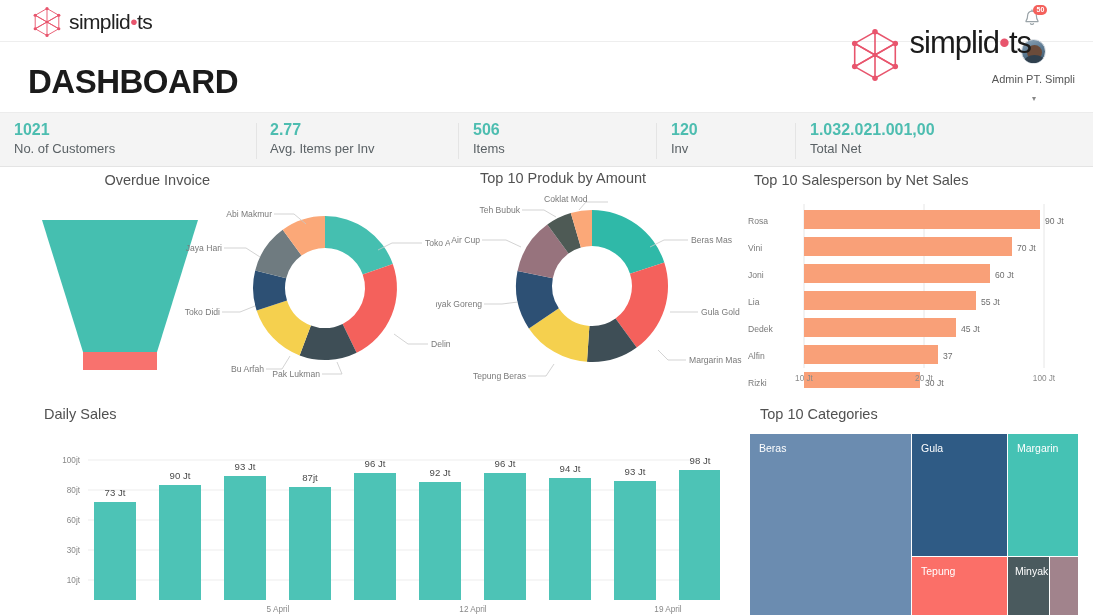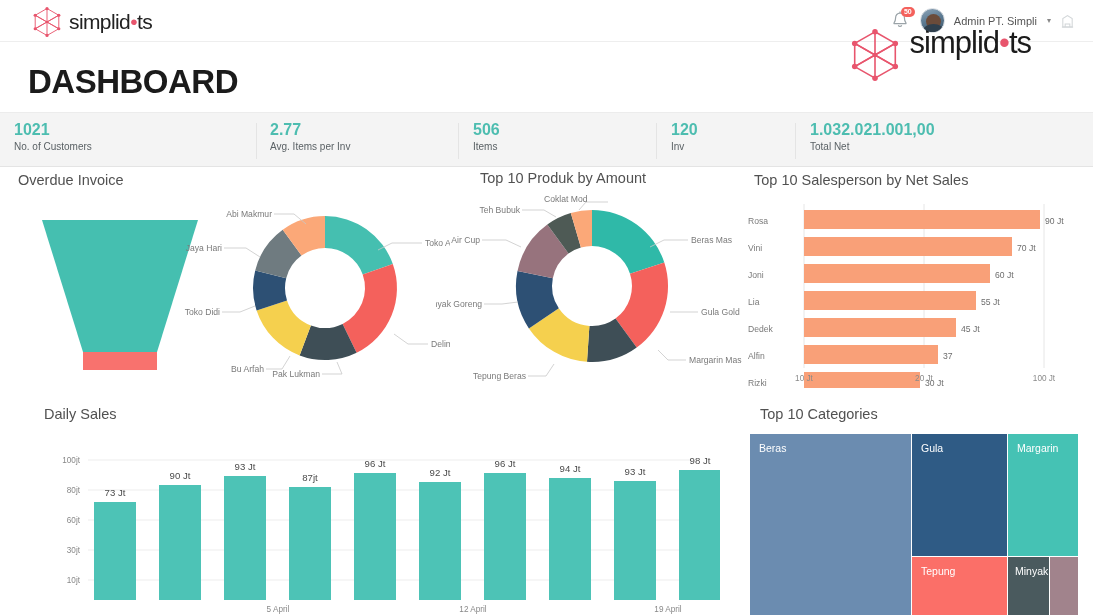--- a/index.html
+++ b/index.html
@@ -24,21 +24,21 @@
   }
   .hex-mark { width: 34px; height: 32px; display: block; }
   .brand-word {
     font-size: 21px; letter-spacing: -0.6px; color: #222; font-weight: 400;
     white-space: nowrap;
   }
   .brand-word .dot { color: #e8556d; }
 
   .topright {
     position: absolute; right: 18px; top: 8px;
-    display: flex; align-items: center; gap: 9px;
+    display: flex; align-items: center; gap: 9px; flex-direction: column;
   }
   .bell-wrap { position: relative; width: 20px; height: 22px; }
   .badge {
     position: absolute; left: 10px; top: -3px;
     background: #f4615c; color: #fff; font-size: 7px; line-height: 10px;
     border-radius: 6px; padding: 0 3px; min-width: 14px; text-align: center;
     font-weight: bold;
   }
   .avatar {
     width: 25px; height: 25px; border-radius: 50%;
@@ -76,27 +76,27 @@
   }
 
   
   .kpi-strip {
     position: absolute; left: 0; top: 112px; width: 1093px; height: 55px;
     background: #f4f4f4;
     border-top: 1px solid #ececec; border-bottom: 1px solid #e4e4e4;
   }
   .kpi { position: absolute; top: 9px; }
   .kpi-val { font-size: 16px; font-weight: bold; color: #4dbdb0; line-height: 1.05; }
-  .kpi-lbl { font-size: 10px; color: #5a6165; margin-top: 2px; }
+  .kpi-lbl { font-size: 13px; color: #5a6165; margin-top: 2px; }
   .kpi-div { position:absolute; top:10px; width:1px; height:36px; background:#e4e4e4; }
 
   
   .panel-title { font-size: 14.5px; color: #515151; font-weight: 400; }
 
-  .p-overdue { position: absolute; left: 18px; top: 172px; width: 192px; height: 200px; }
+  .p-overdue { position: absolute; left: 18px; top: 172px; width: 192px; height: 200px; text-align: right; }
   .p-cust    { position: absolute; left: 182px; top: 172px; width: 268px; height: 215px; }
   .p-prod    { position: absolute; left: 436px; top: 170px; width: 312px; height: 218px; }
   .p-sales   { position: absolute; left: 740px; top: 172px; width: 350px; height: 218px; }
   .p-daily   { position: absolute; left: 30px; top: 406px; width: 690px; height: 209px; }
   .p-cat     { position: absolute; left: 748px; top: 406px; width: 332px; height: 209px; }
 
   .funnel-svg { position: absolute; left: 2px; top: 38px; }
   .donut-svg  { position: absolute; left: 0; top: 22px; }
   .bars-svg   { position: absolute; left: 0; top: 26px; }
   .daily-svg  { position: absolute; left: 0; top: 34px; }

